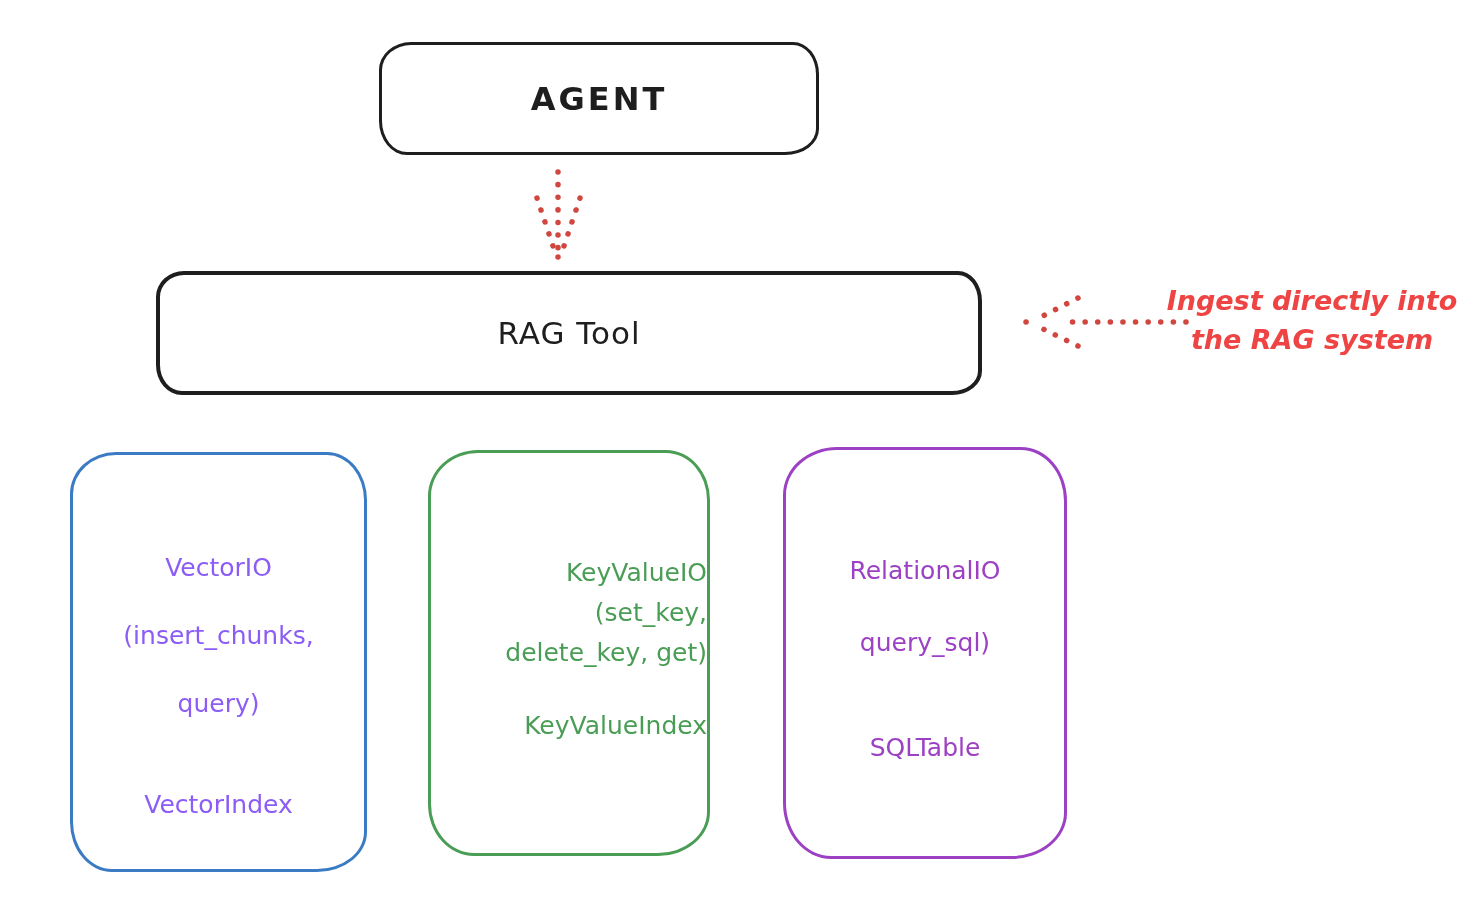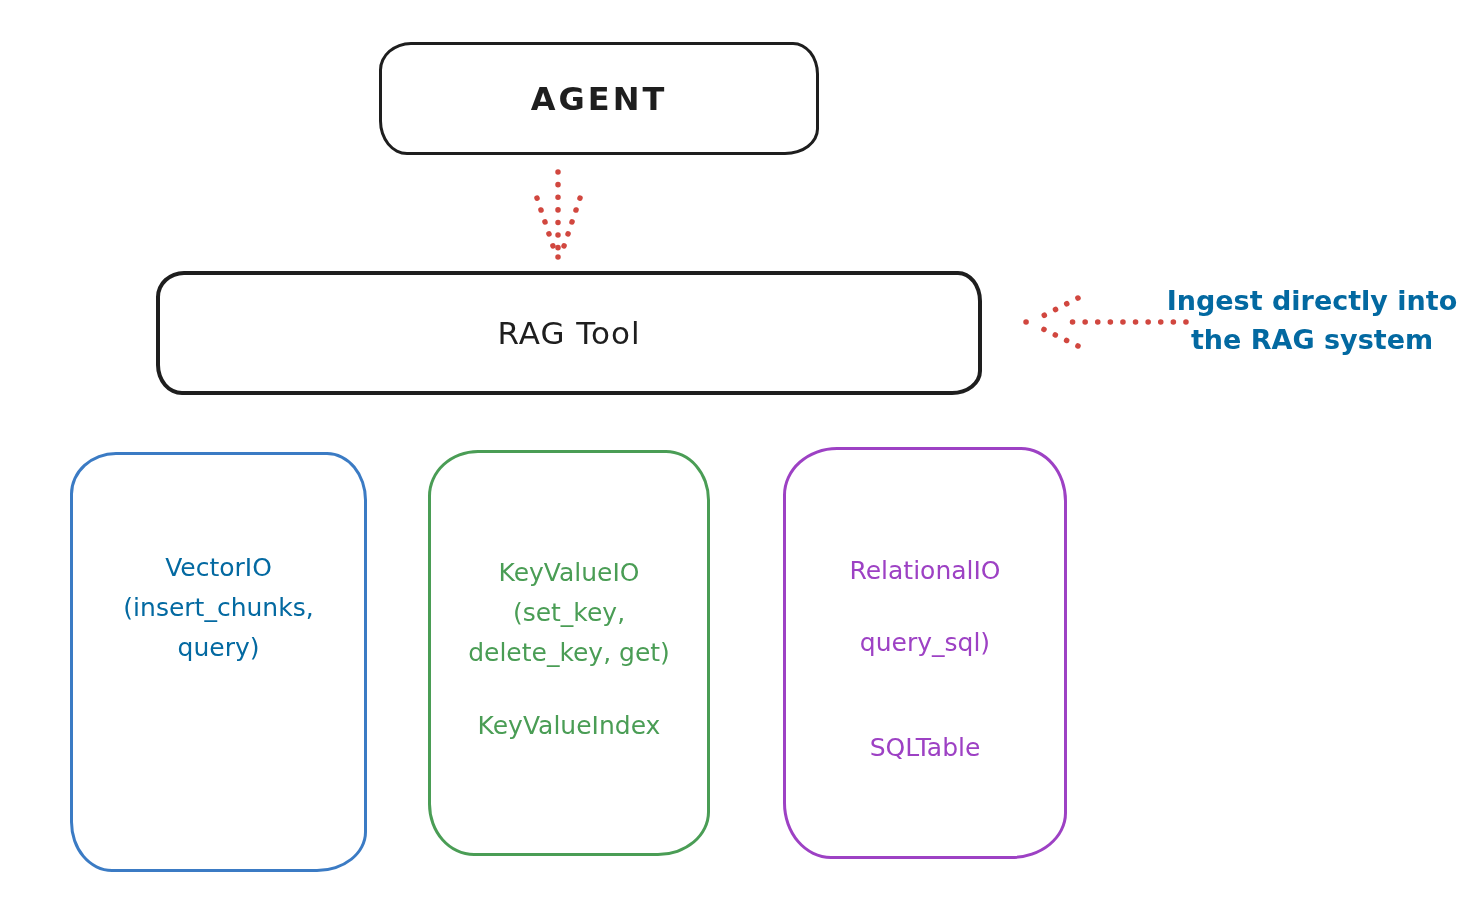--- a/index.html
+++ b/index.html
@@ -38,21 +38,21 @@
     border: 3.5px solid;
     background: #ffffff;
     display: flex; flex-direction: column; align-items: center;
     font-size: 25px; font-weight: 500;
     white-space: nowrap;
     text-align: center;
   }
   .card-vector    { left: 70px;  top: 452px; width: 297px; height: 420px;
     border-radius: 46px 40px 50px 42px / 42px 48px 40px 50px; padding-top: 93px; }
   .card-keyvalue  { left: 428px; top: 450px; width: 282px; height: 406px;
-    border-radius: 50px 44px 52px 46px / 46px 50px 44px 52px; padding-top: 100px; }
+    border-radius: 50px 44px 52px 46px / 46px 50px 44px 52px; padding-top: 100px; align-items: flex-end; }
   .card-relational{ left: 783px; top: 447px; width: 284px; height: 412px;
     border-radius: 54px 46px 56px 48px / 48px 54px 46px 56px; padding-top: 101px; gap: 32px; }
   .card .tline { height: 40px; line-height: 40px; }
   .card .index-label { margin-top: 33px; height: 40px; line-height: 40px; }
   
   .annotation {
     position: absolute;
     left: 1140px; top: 281px; width: 344px;
     text-align: center;
     font-size: 27px; font-weight: bold;
@@ -92,29 +92,30 @@
       <path d="M558 257 V258"></path>
     </g>
     <g style="stroke: rgb(209, 71, 63);">
       <path d="M1186 322 H1062"></path>
       <path d="M1078 298 L1035 320"></path>
       <path d="M1078 346 L1035 325"></path>
       <path d="M1026 322 H1027"></path>
     </g>
   </svg>
 
-  <div class="annotation" style="color: #0369a1;">
+  <div class="annotation" style="color: #ef4444; font-style: italic;">
     <div>Ingest directly into</div>
     <div>the RAG system</div>
   </div>
 
-  <div class="card card-vector" style="border-color: rgb(59, 123, 196); color: #0369a1;">
+  <div class="card card-vector" style="border-color: rgb(59, 123, 196); color: #8b5cf6; gap: 28px;">
     <div class="tline">VectorIO</div>
     <div class="tline">(insert_chunks,</div>
     <div class="tline">query)</div>
+    <div class="index-label">VectorIndex</div>
   </div>
 
   <div class="card card-keyvalue" style="border-color: rgb(74, 157, 85); color: rgb(74, 157, 85);">
     <div class="tline">KeyValueIO</div>
     <div class="tline">(set_key,</div>
     <div class="tline">delete_key, get)</div>
     <div class="index-label">KeyValueIndex</div>
   </div>
 
   <div class="card card-relational" style="border-color: rgb(157, 65, 196); color: rgb(157, 65, 196);">

